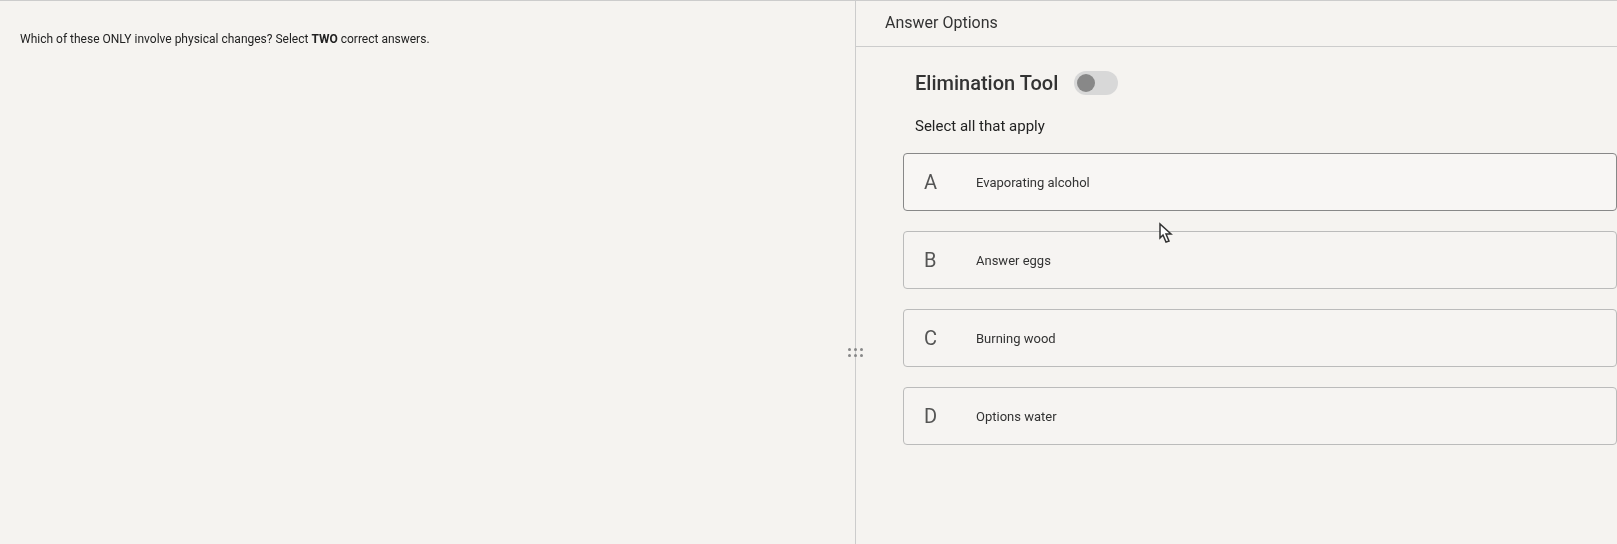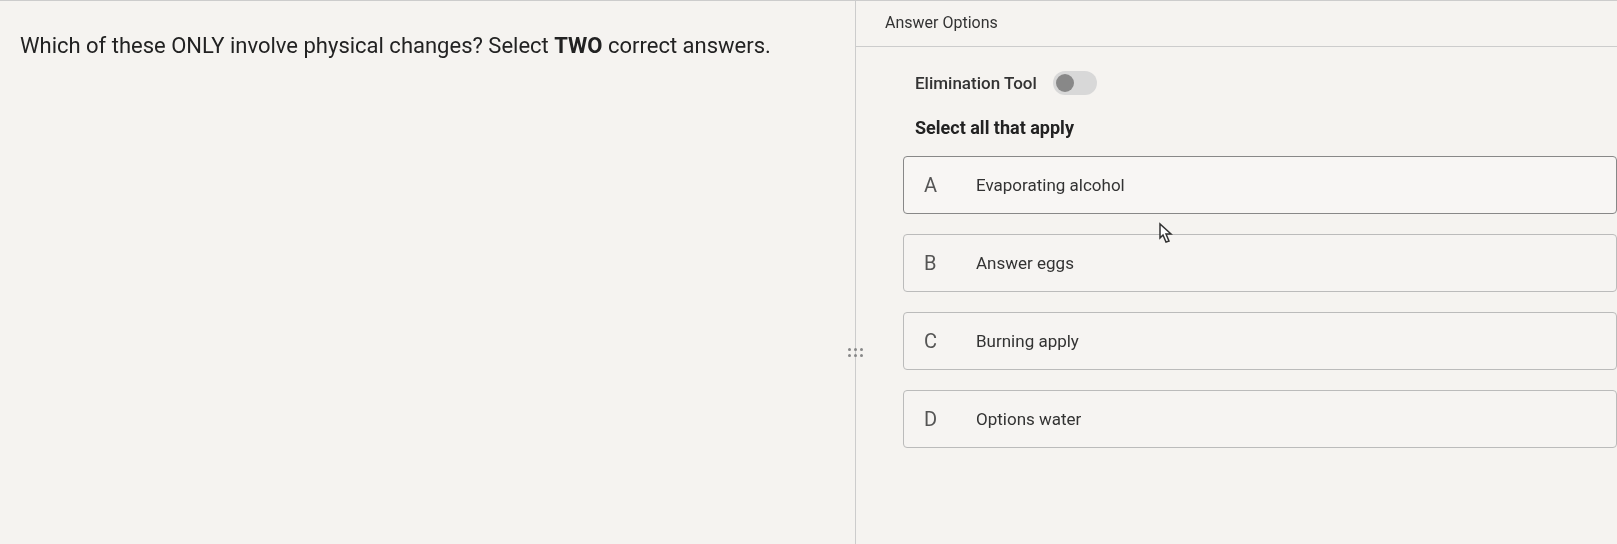--- a/index.html
+++ b/index.html
@@ -20,21 +20,21 @@
       display: flex;
       height: 100%;
       border-top: 1px solid #ccc;
     }
     .left-panel {
       flex: 0 0 855px;
       padding: 30px 20px 20px 20px;
       position: relative;
     }
     .question-text {
-      font-size: 22px;
+      font-size: 12px;
       color: #222;
       font-weight: 400;
       line-height: 1.4;
     }
     .question-text .bold {
       font-weight: 700;
     }
     .divider {
       position: absolute;
       left: 855px;
@@ -77,21 +77,21 @@
       color: #333;
       font-weight: 400;
     }
     .tools-row {
       padding: 24px 60px 8px 60px;
       display: flex;
       align-items: center;
       gap: 16px;
     }
     .tool-label {
-      font-size: 17px;
+      font-size: 20px;
       color: #333;
       font-weight: 500;
     }
     .toggle {
       width: 44px;
       height: 24px;
       background: #d8d8d8;
       border-radius: 14px;
       position: relative;
       cursor: pointer;
@@ -100,23 +100,23 @@
       width: 18px;
       height: 18px;
       background: #888;
       border-radius: 50%;
       position: absolute;
       left: 3px;
       top: 3px;
     }
     .instruction {
       padding: 14px 52px 18px 60px;
-      font-size: 18px;
+      font-size: 15px;
       color: #222;
-      font-weight: 700;
+      font-weight: 400;
     }
     .options {
       padding: 0 0 0 48px;
     }
     .option {
       border: 1px solid #bbb;
       border-radius: 4px;
       padding: 16px 20px;
       margin-bottom: 20px;
       display: flex;
@@ -130,21 +130,21 @@
       border-color: #888;
       background: rgba(255,255,255,0.3);
     }
     .option-letter {
       font-size: 20px;
       color: #555;
       font-weight: 400;
       width: 24px;
     }
     .option-text {
-      font-size: 17px;
+      font-size: 13px;
       color: #333;
       font-weight: 400;
     }
     .cursor-pointer {
       position: absolute;
       left: 1154px;
       top: 222px;
       pointer-events: none;
       z-index: 10;
     }
@@ -184,21 +184,21 @@
       <div class="option hovered">
         <span class="option-letter">A</span>
         <span class="option-text">Evaporating alcohol</span>
       </div>
       <div class="option">
         <span class="option-letter">B</span>
         <span class="option-text">Answer eggs</span>
       </div>
       <div class="option">
         <span class="option-letter">C</span>
-        <span class="option-text">Burning apply</span>
+        <span class="option-text">Burning wood</span>
       </div>
       <div class="option">
         <span class="option-letter">D</span>
         <span class="option-text">Options water</span>
       </div>
     </div>
   </div>
 </div>
 
 <svg class="cursor-pointer" width="22" height="26" viewBox="0 0 22 26">

